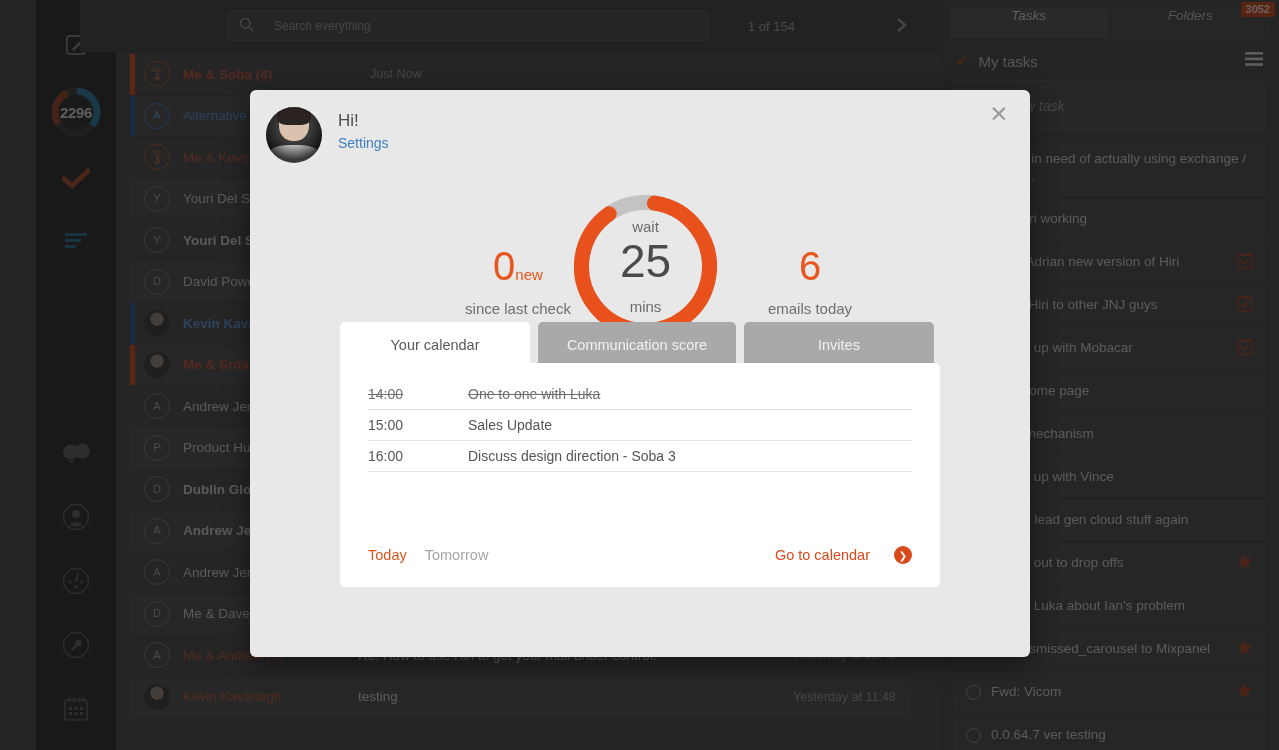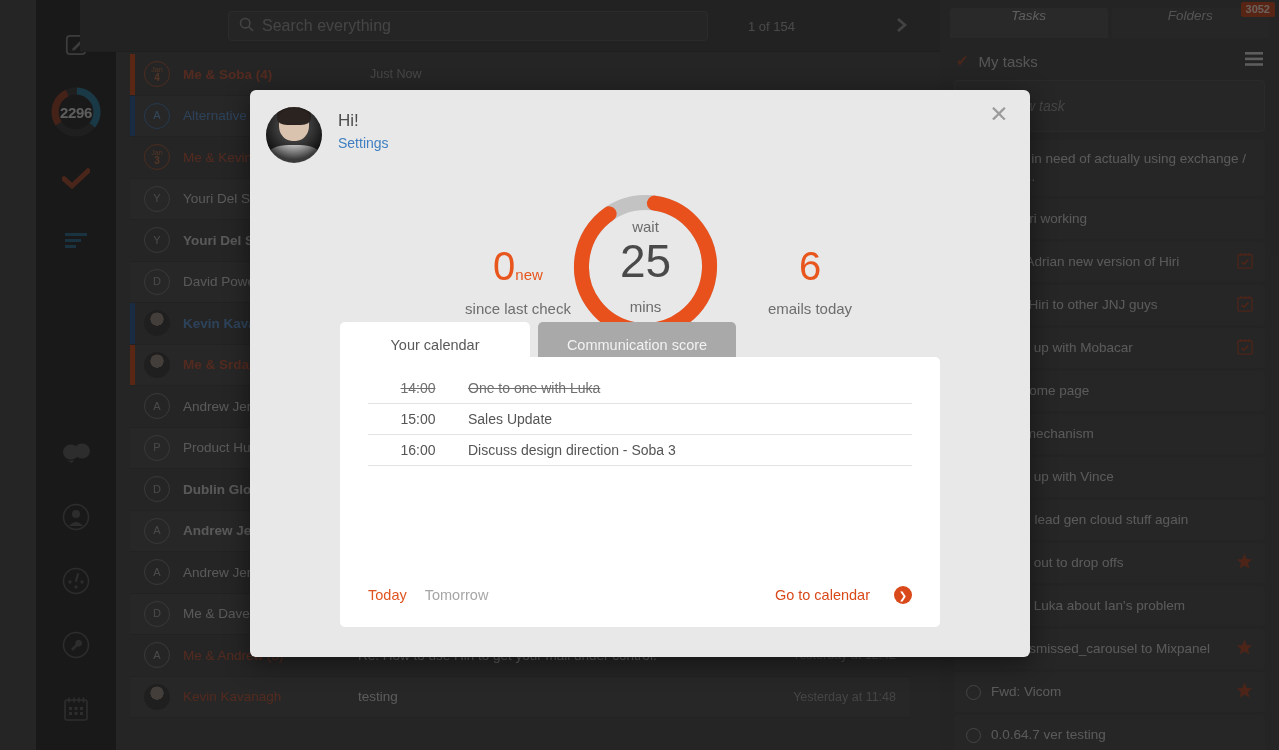--- a/index.html
+++ b/index.html
@@ -39,21 +39,21 @@
   
   .topbar {
     position: absolute; left: 80px; top: 0; right: 0; height: 52px;
     background: #343434; border-bottom: 1px solid #2c2c2c;
   }
   .searchbox {
     position: absolute; left: 148px; top: 11px; width: 480px; height: 30px;
     background: #3c3c3c; border: 1px solid #4a4a4a; border-radius: 4px;
     display: flex; align-items: center; padding: 0 10px; gap: 8px;
   }
-  .searchbox .ph { font-size: 16px; color: #8d8d8d; }
+  .searchbox .ph { font-size: 12px; color: #8d8d8d; margin-left: 12px; }
   .srch-ico { color: #8d8d8d; }
   .counter-txt {
     position: absolute; left: 668px; top: 19px; font-size: 13px; color: #9a9a9a;
   }
   .chev-next { position: absolute; left: 814px; top: 15px; color: #8a8a8a; }
 
   
   .maillist {
     position: absolute; left: 130px; top: 54px; width: 780px; bottom: 0;
     background: #3a3a3a;
@@ -194,22 +194,22 @@
     height: 46px; display: flex; align-items: center; justify-content: center;
     border-radius: 5px 5px 0 0; font-size: 14.5px; padding: 16px 26px;
   }
   .tab.inactive { background: #a9a9a9; color: #f2f2f2; }
   .tab.active { background: #ffffff; color: #5a5a5a; }
   .tab.t1 { width: 190px; }
   .tab.t2 { width: 198px; }
   .tab.t3 { width: 190px; }
 
   .panel {
-    position: absolute; left: 90px; top: 267px; width: 600px; height: 270px;
-    background: #fff; border-radius: 0 5px 5px 5px; text-align: center;
+    position: absolute; left: 90px; top: 273px; width: 600px; height: 224px;
+    background: #fff; border-radius: 0 5px 5px 5px;
   }
   .cal-rows { padding: 16px 28px 0 28px; }
   .cal-row {
     display: flex; align-items: center; height: 31px;
     border-bottom: 1px solid #e3e3e3; font-size: 14px; color: #555;
   }
   .cal-row .ct { width: 100px; flex: 0 0 auto; }
   .cal-row.done .ct, .cal-row.done .cn { text-decoration: line-through; color: #6f6f6f; }
   .cal-foot {
     position: absolute; left: 0; right: 0; bottom: 0; height: 64px;
@@ -589,20 +589,23 @@
       </div>
     </div>
 
     <div class="tabstrip">
       <div class="tab active t1">
         <span>Your calendar</span>
       </div>
       <div class="tab inactive t2">
         <span>Communication score</span>
       </div>
+      <div class="tab inactive t3">
+        <span>Invites</span>
+      </div>
     </div>
 
     <div class="panel">
       <div class="cal-rows" id="cal-rows">
           <div class="cal-row done">
             <span class="ct">14:00</span>
             <span class="cn">One to one with Luka</span>
           </div>
           <div class="cal-row">
             <span class="ct">15:00</span>

